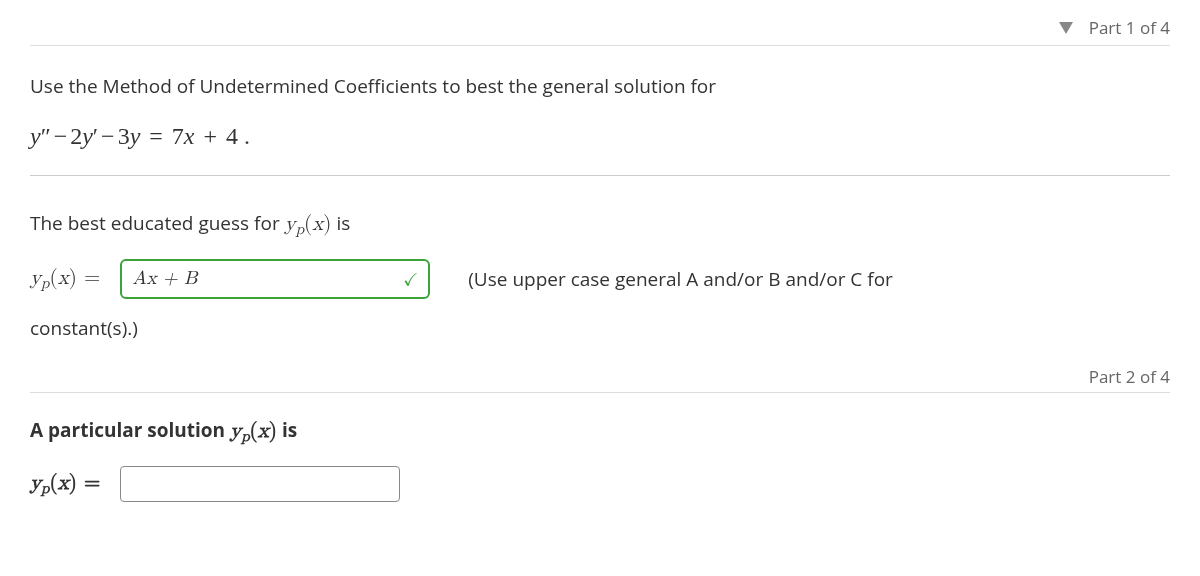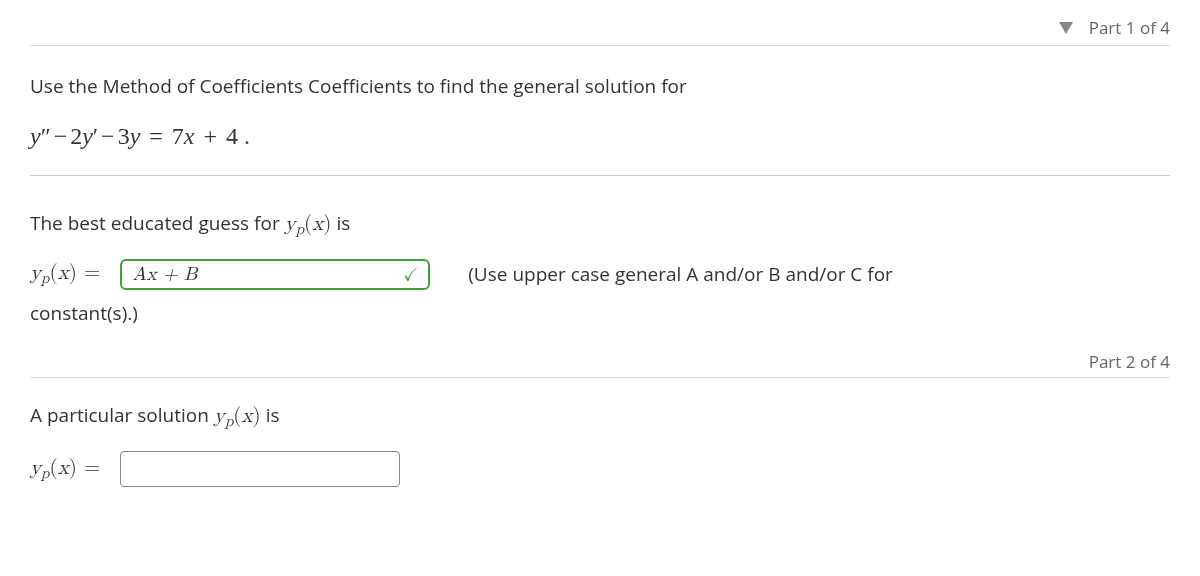--- a/index.html
+++ b/index.html
@@ -69,21 +69,21 @@
       align-items: center;
       flex-wrap: wrap;
       gap: 20px;
       margin-bottom: 6px;
     }
     .input-correct {
       border: 2px solid #3aa33a;
       border-radius: 6px;
       padding: 6px 36px 6px 10px;
       width: 310px;
-      height: 31px;
+      height: 40px;
       font-family: "Latin Modern Math", "STIX Two Math", "Cambria Math", Georgia, serif;
       font-style: italic;
       font-size: 19px;
       position: relative;
       display: inline-flex;
       align-items: center;
       background: #fff;
     }
     .check-icon {
       position: absolute;
@@ -91,21 +91,21 @@
       top: 50%;
       transform: translateY(-50%);
       color: #3aa33a;
       font-size: 18px;
       font-style: normal;
     }
     .hint-text {
       margin-left: 18px;
     }
     .constants-line {
-      margin-top: 10px;
+      margin-top: 16px;
     }
     .input-blank {
       border: 1px solid #888;
       border-radius: 4px;
       padding: 4px 8px;
       width: 280px;
       height: 36px;
       font-family: "Latin Modern Math", "STIX Two Math", "Cambria Math", Georgia, serif;
       font-size: 19px;
       display: inline-block;
@@ -116,38 +116,39 @@
       justify-content: flex-end;
       align-items: flex-start;
       padding: 4px 0;
       border-bottom: 1px solid #ddd;
       color: #666;
       font-size: 17px;
       margin-top: 10px;
     }
     .section2 {
       padding: 24px 0 10px 0;
+      font-weight: bold;
     }
     .yp-label {
       font-family: "Latin Modern Math", "STIX Two Math", "Cambria Math", Georgia, serif;
       font-style: italic;
       font-size: 21px;
       text-align: center;
     }
   </style>
 </head>
 <body>
 
 <div class="part-header">
   <span class="triangle-down"></span>
   <span>Part 1 of 4</span>
 </div>
 
 <div class="problem-statement">
-  <div>Use the Method of Coefficients Coefficients to find the general solution for</div>
+  <div>Use the Method of Undetermined Coefficients to best the general solution for</div>
   <div class="equation" style="margin-top:14px;">
     <span>y</span><span class="prime">″</span><span class="op">−</span><span class="num">2</span><span>y</span><span class="prime">′</span><span class="op">−</span><span class="num">3</span><span>y</span> <span class="op">=</span> <span class="num">7</span><span>x</span> <span class="op">+</span> <span class="num">4</span> <span class="num">.</span>
   </div>
 </div>
 
 <div class="section">
   <div class="guess-line">
     <span>The best educated guess for </span><span class="yp-label">y<span class="sub">p</span><span style="font-style:normal;">(</span>x<span style="font-style:normal;">)</span></span><span> is</span>
   </div>
 

